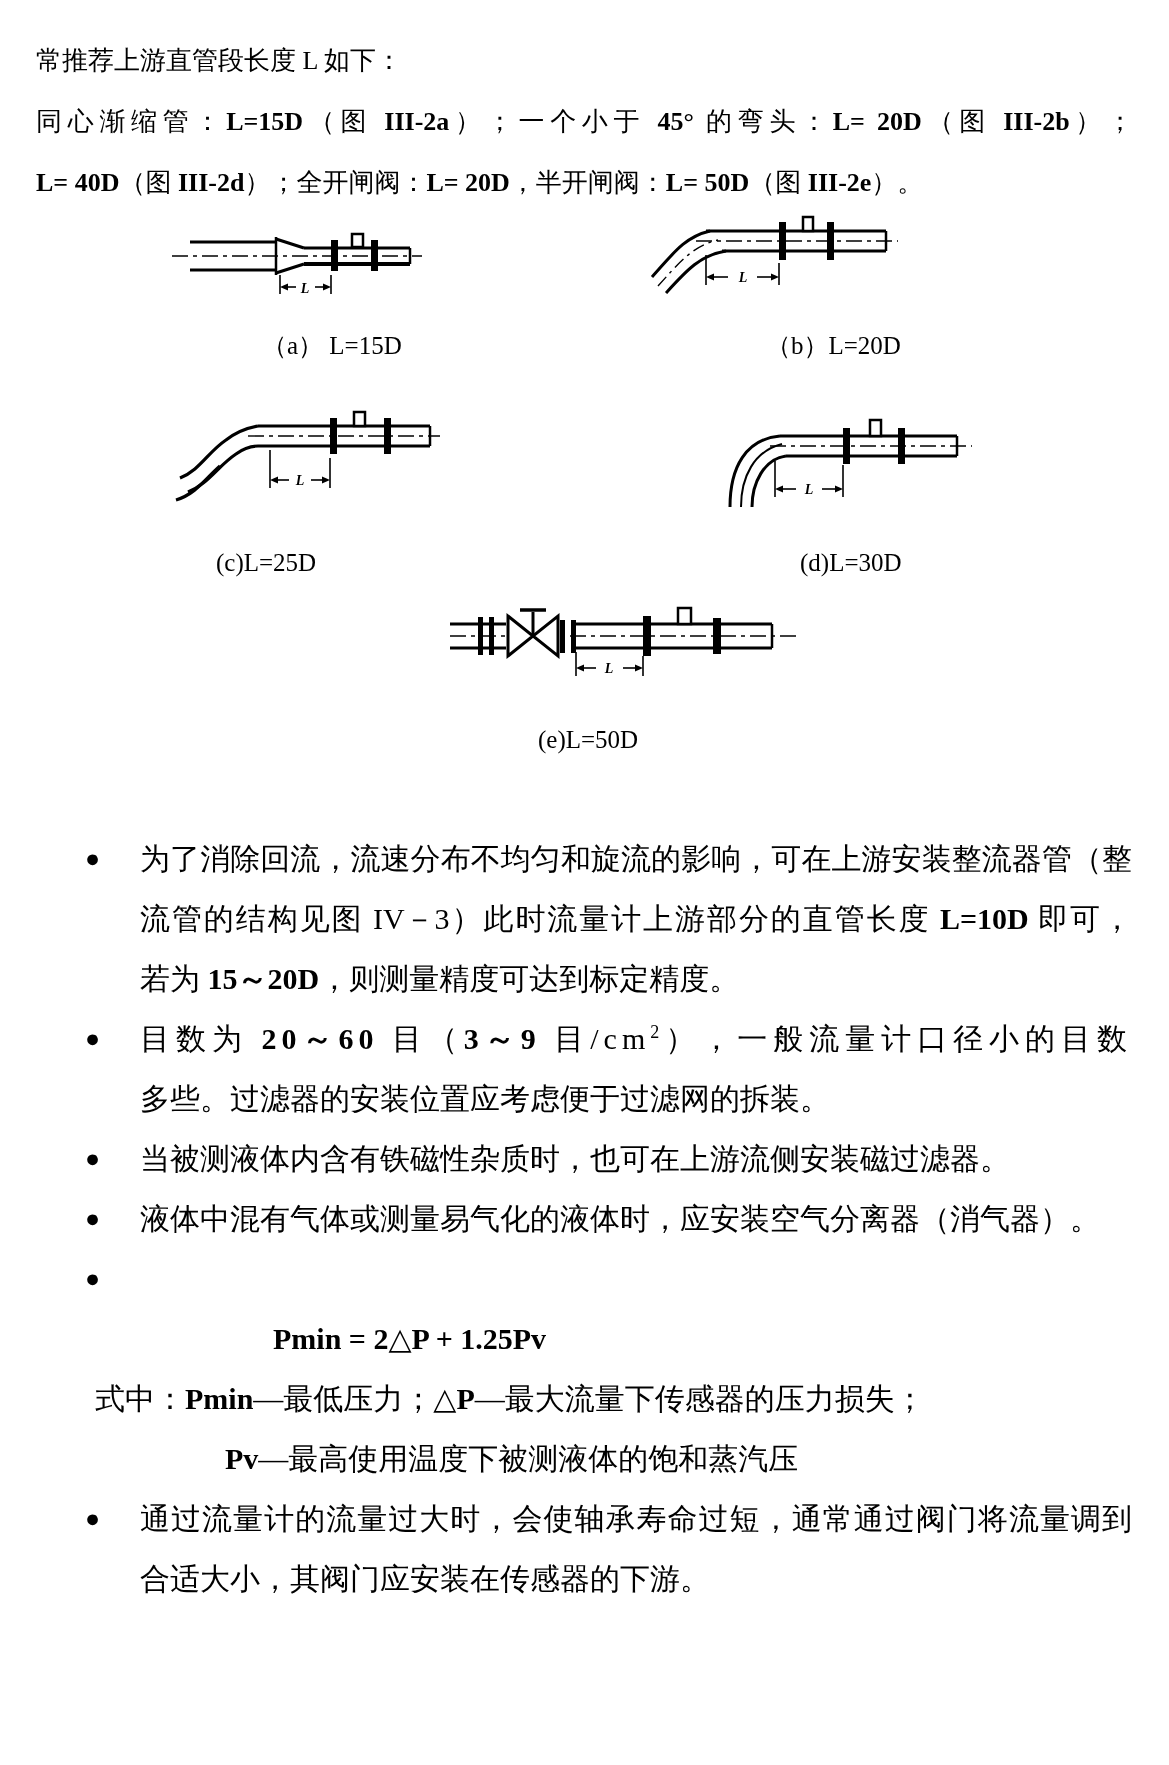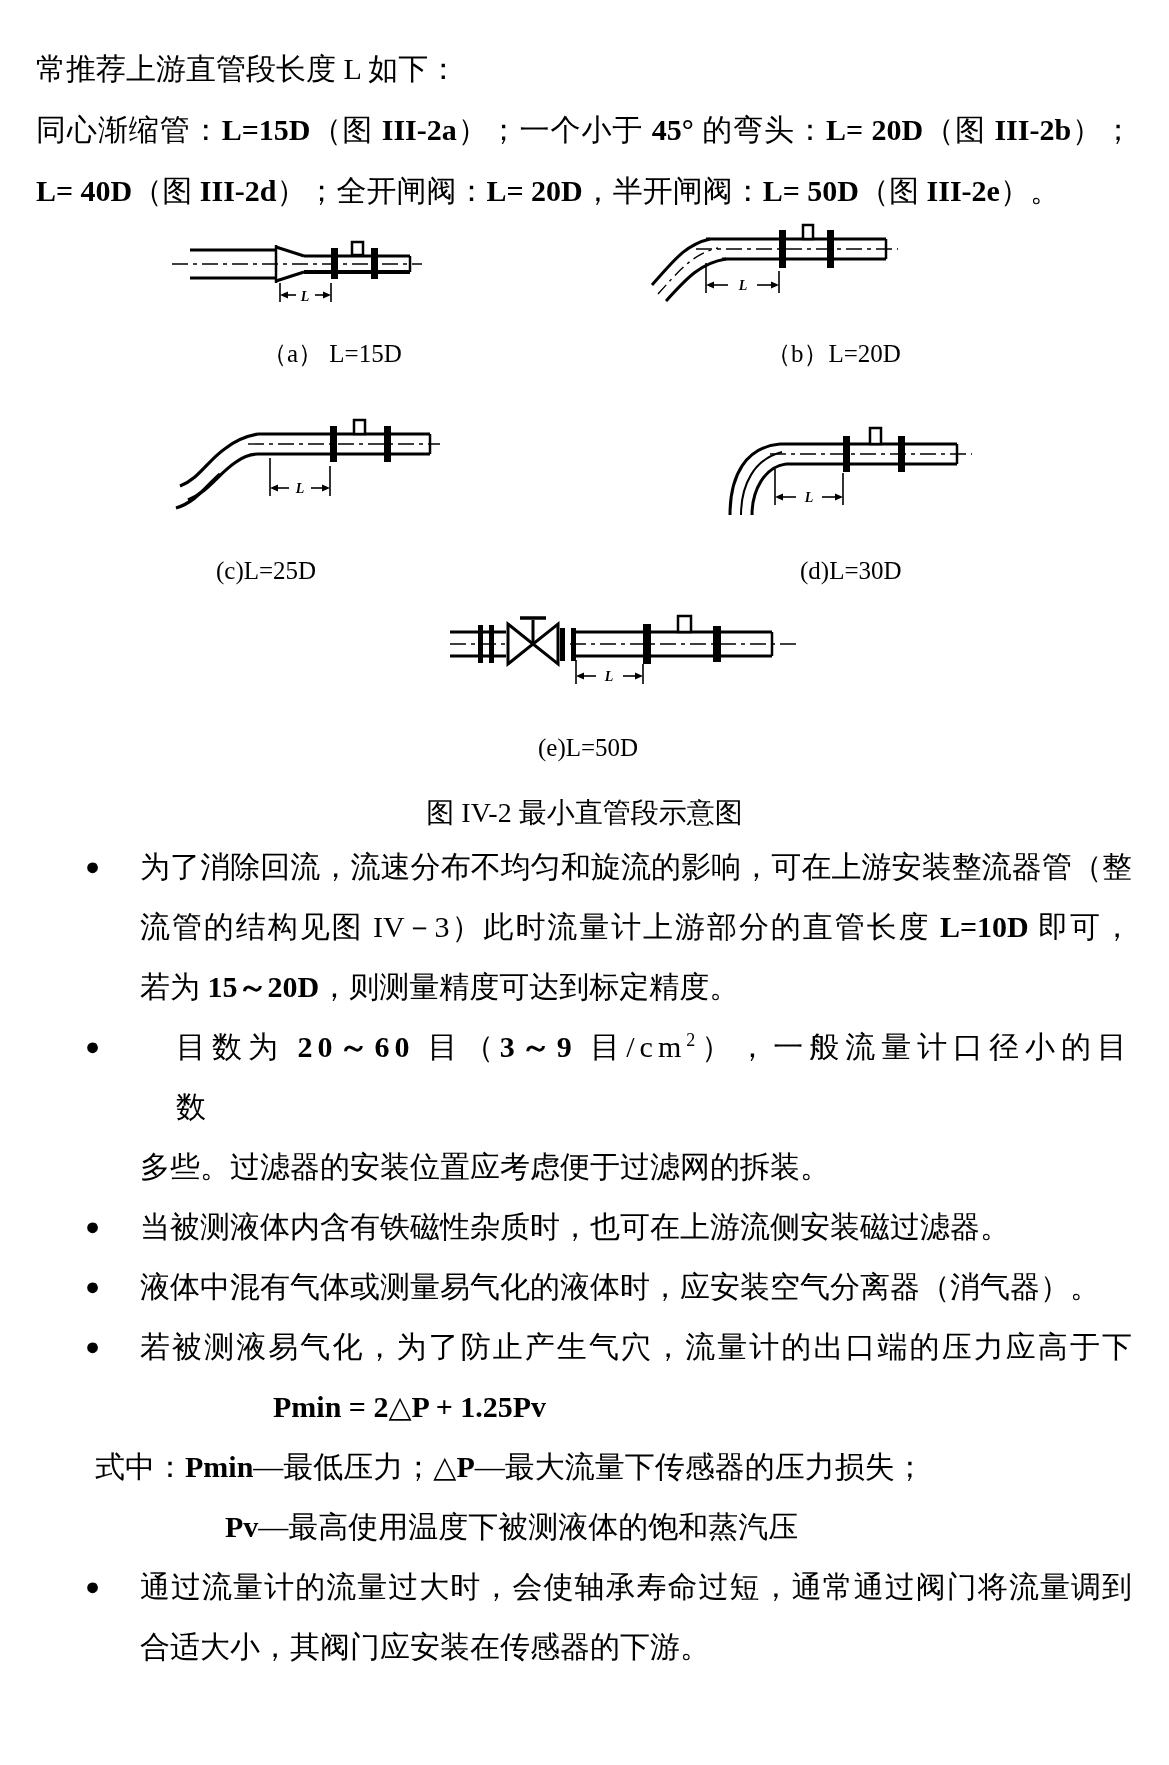--- a/index.html
+++ b/index.html
@@ -6,37 +6,37 @@
   .page{
     position:relative;
     width:1169px;
     height:1765px;
     background:#ffffff;
     color:#000;
     font-family:"Liberation Serif","DejaVu Serif",serif;
     overflow:hidden;
   }
   
-  .intro{padding:38px 36px 0 36px;font-size:30px;line-height:61px;}
+  .intro{padding:30px 36px 0 36px;font-size:26px;line-height:61px;}
   .t-line{display:block;}
   .jf{text-align:justify;text-align-last:justify;}
   .b{font-weight:bold;}
   .sup{font-size:18px;vertical-align:super;line-height:0;}
   
   .figure{position:relative;height:608px;}
   .fig-abs{position:absolute;}
   .cap{position:absolute;font-size:25px;white-space:nowrap;}
   .fig-title{position:absolute;left:0;right:0;text-align:center;font-size:28px;}
   svg{display:block;}
   
   .bullets{padding:8px 37px 0 85px;font-size:30px;line-height:60px;}
   .b-item{display:flex;}
   .b-mark{flex:none;width:55px;font-size:25px;}
   .b-text{flex:1;min-width:0;}
-  .sp{letter-spacing:5px;margin-left:36px;}
+  .sp{letter-spacing:5px;}
   .formula-line{margin-left:188px;font-weight:bold;}
   .where-line{margin-left:10px;}
   .pv-line{margin-left:140px;}
 </style>
 </head>
 <body>
 
 <div class="page">
 
   <div class="intro">
@@ -177,21 +177,20 @@
         <path d="M136,64 H148"></path>
           <path d="M175,64 H187"></path>
       </g>
       <polygon points="128,64 136,60.5 136,67.5" fill="#000"></polygon>
       <polygon points="195,64 187,60.5 187,67.5" fill="#000"></polygon>
       <text x="161" y="69" font-size="14" font-style="italic" font-weight="bold" text-anchor="middle" fill="#000">L</text>
     </svg>
 
     <div class="cap" style="left:538px;top:513px">(e)L=50D</div>
 
-    <div class="fig-title" style="top:573px">图 IV-2 最小直管段示意图</div>
   </div>
 
   <div class="bullets">
 
     <div class="b-item">
       <span class="b-mark">●</span>
       <div class="b-text">
         <div class="jf"><span>为了消除回流，流速分布不均匀和旋流的影响，可在上游安装整流器管（整</span></div>
         <div class="jf"><span>流管的结构见图 IV－3）此时流量计上游部分的直管长度 </span><span class="b">L=10D</span><span> 即可，</span></div>
         <div><span>若为 </span><span class="b">15～20D</span><span>，则测量精度可达到标定精度。</span></div>
@@ -216,21 +215,20 @@
     <div class="b-item">
       <span class="b-mark">●</span>
       <div class="b-text">
         <div><span>液体中混有气体或测量易气化的液体时，应安装空气分离器（消气器）。</span></div>
       </div>
     </div>
 
     <div class="b-item">
       <span class="b-mark">●</span>
       <div class="b-text">
-        <div class="jf"><span>若被测液易气化，为了防止产生气穴，流量计的出口端的压力应高于下</span></div>
       </div>
     </div>
 
     <div class="formula-line"><span class="b">Pmin = 2△P + 1.25Pv</span></div>
     <div class="where-line"><span>式中：</span><span class="b">Pmin</span><span>—最低压力；</span><span class="b">△P</span><span>—最大流量下传感器的压力损失；</span></div>
     <div class="pv-line"><span class="b">Pv</span><span>—最高使用温度下被测液体的饱和蒸汽压</span></div>
 
     <div class="b-item">
       <span class="b-mark">●</span>
       <div class="b-text">

